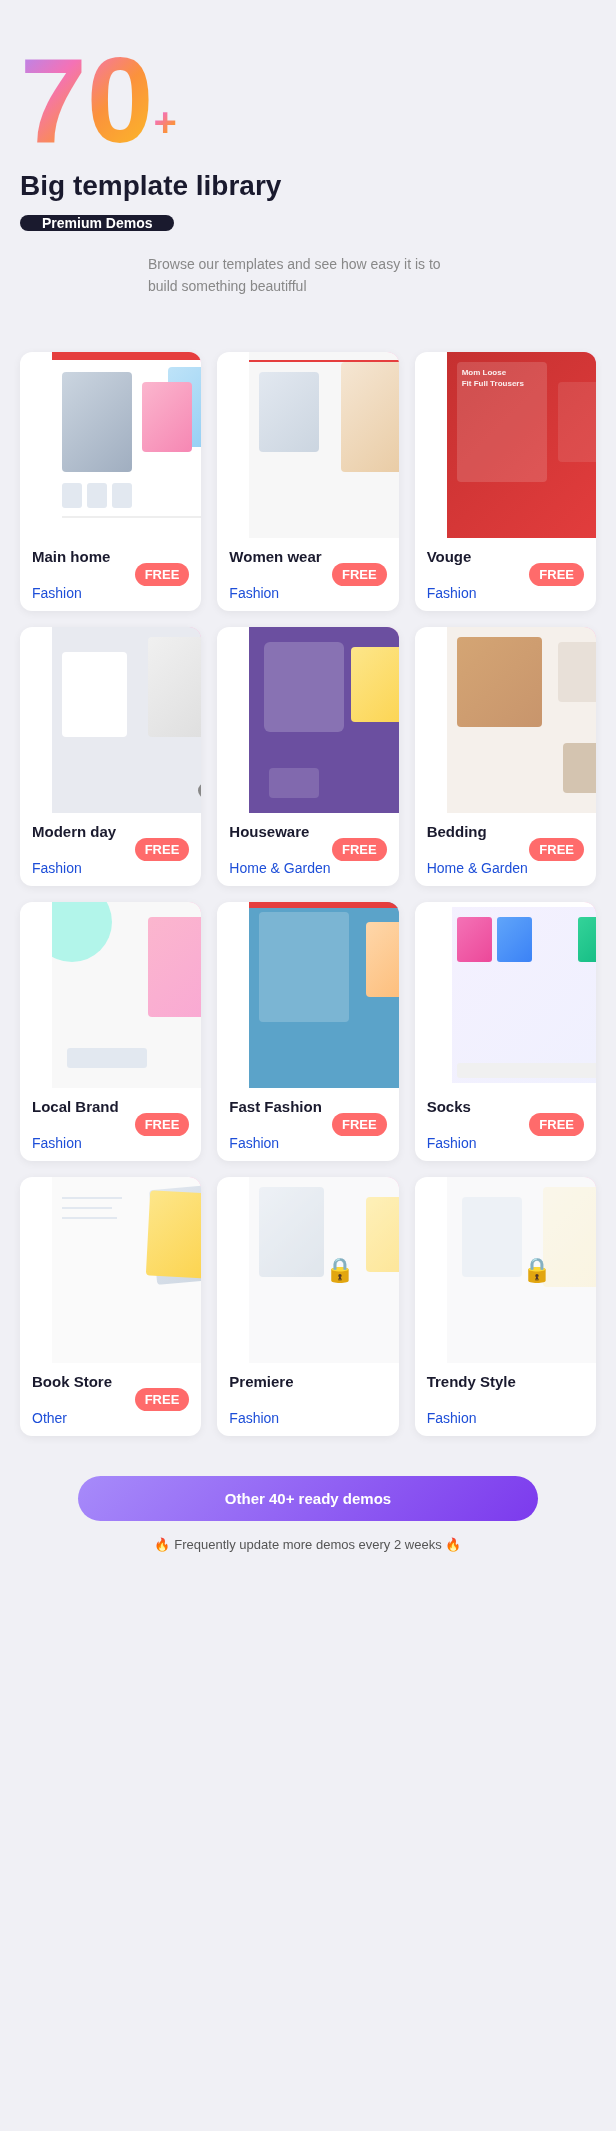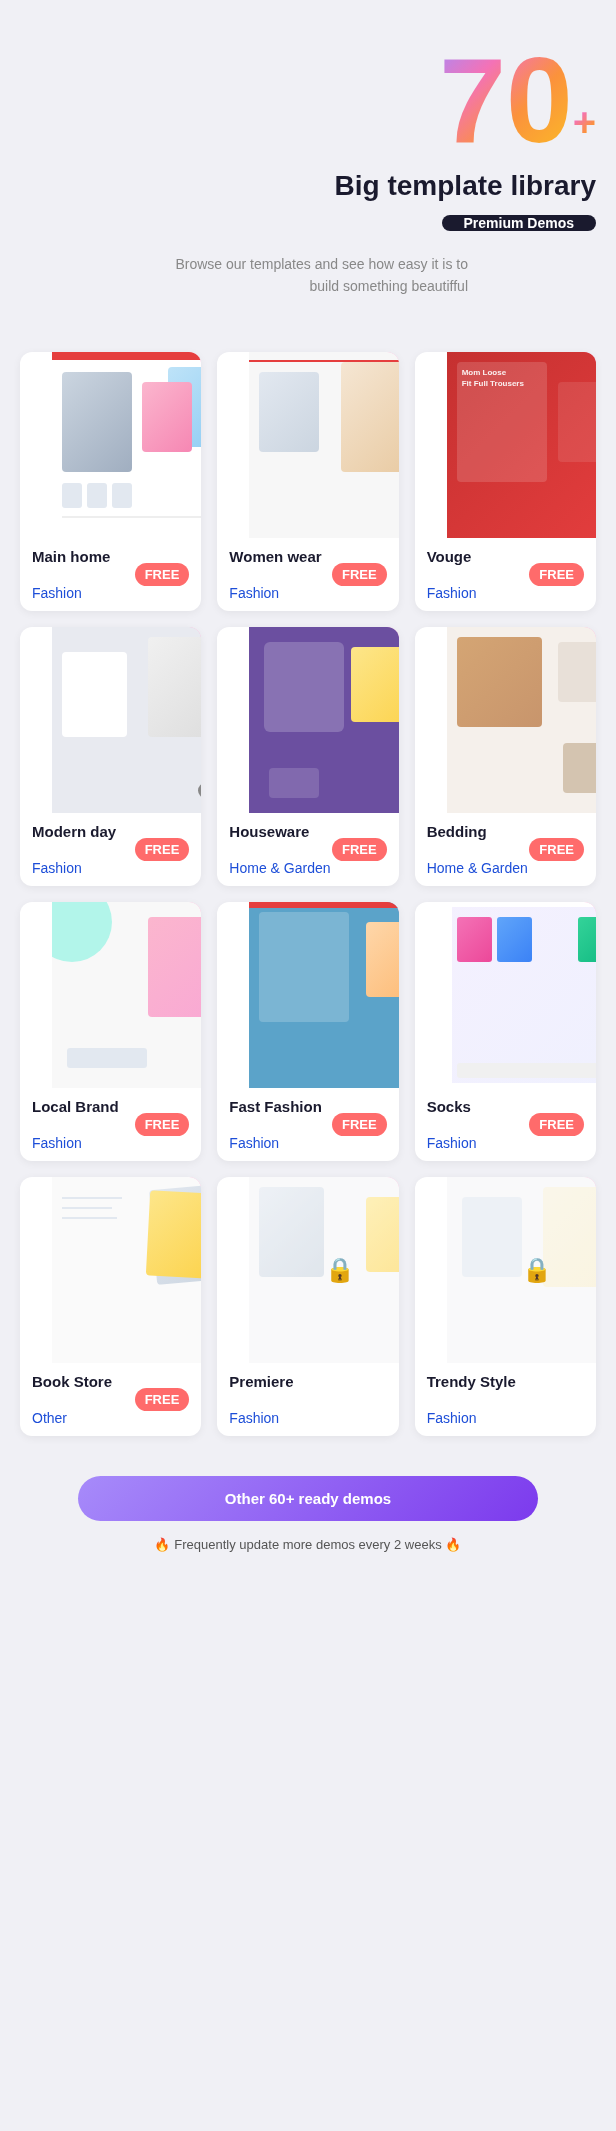--- a/index.html
+++ b/index.html
@@ -4,21 +4,21 @@
   <style>
     * { box-sizing: border-box; margin: 0; padding: 0; }
     body {
       background: #f0f0f5;
       font-family: -apple-system, BlinkMacSystemFont, 'Segoe UI', sans-serif;
       width: 616px;
       margin: 0 auto;
     }
 
     .hero {
-      text-align: right;
+      text-align: left;
       padding: 40px 20px 30px;
       background: #f0f0f5;
     }
 
     .number-70 {
       font-size: 120px;
       font-weight: 900;
       line-height: 1;
       background: linear-gradient(135deg, #a78bfa 0%, #f472b6 30%, #fb923c 60%, #fbbf24 100%);
       -webkit-background-clip: text;
@@ -735,15 +735,15 @@
       <div class="card-footer-left">
         <div class="card-name">Trendy Style</div>
         <div class="card-cat">Fashion</div>
       </div>
     </div>
   </div>
 
 </div>
 
 <div class="bottom-section">
-  <button class="other-demos-btn">Other 60+ ready demos</button>
+  <button class="other-demos-btn">Other 40+ ready demos</button>
   <p class="update-notice">🔥 Frequently update more demos every 2 weeks 🔥</p>
 </div>
 
 </body></html>

